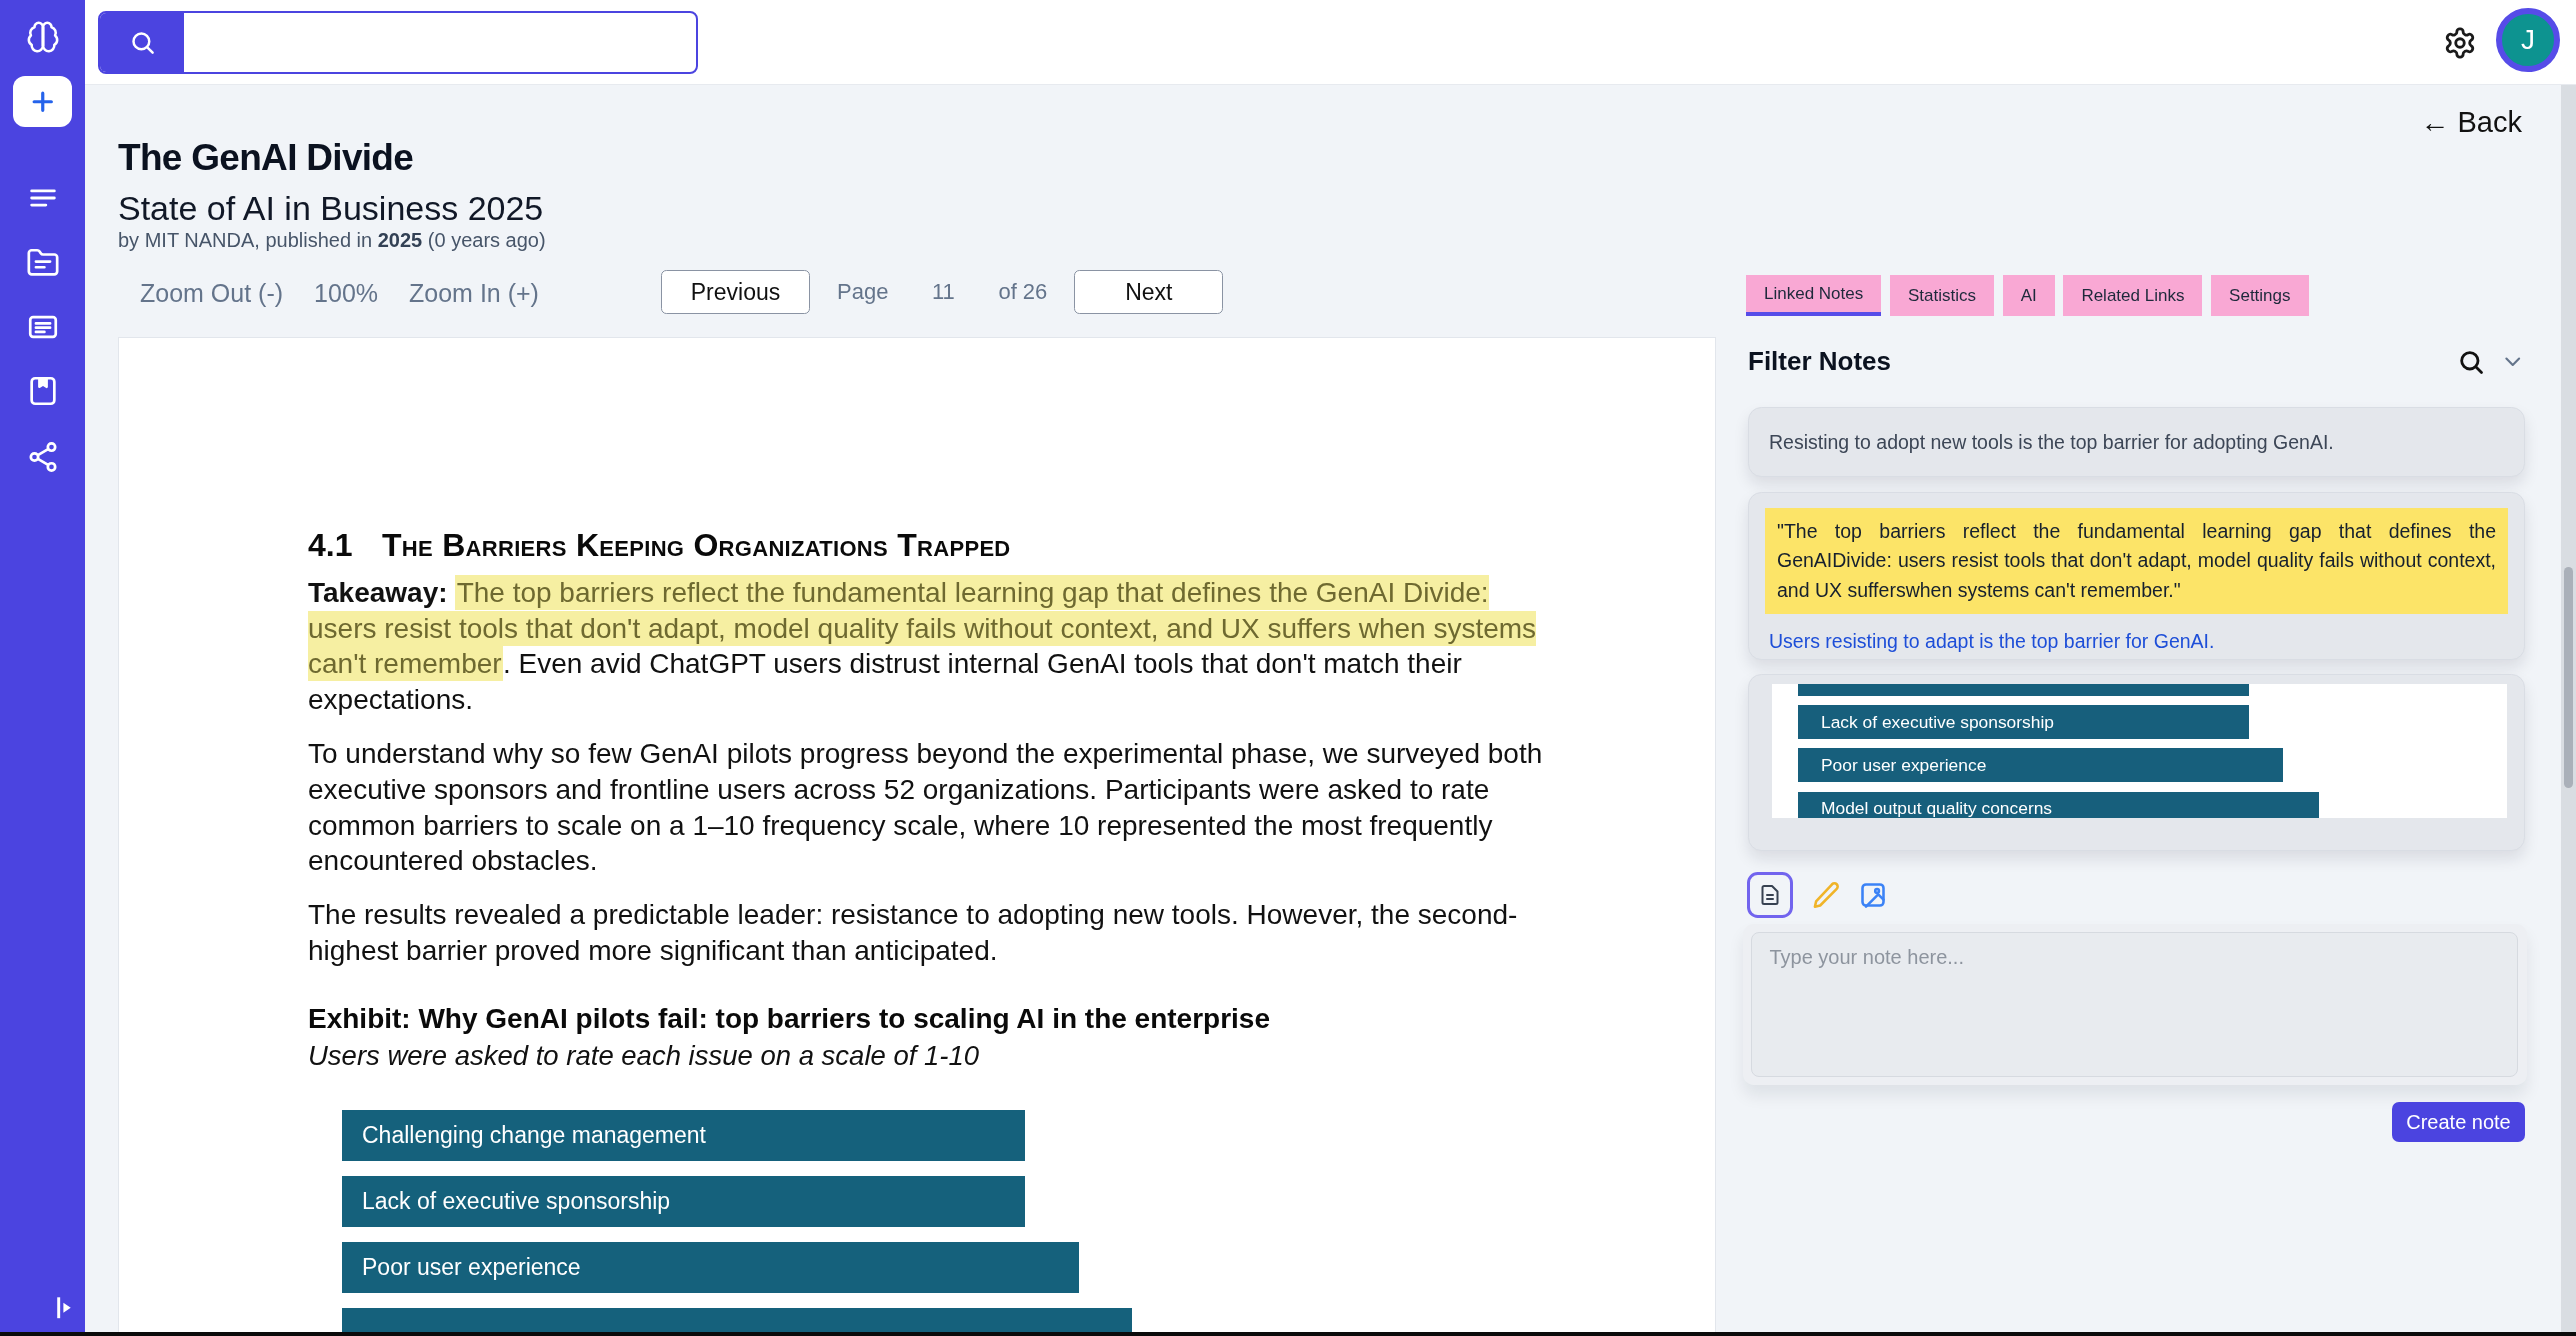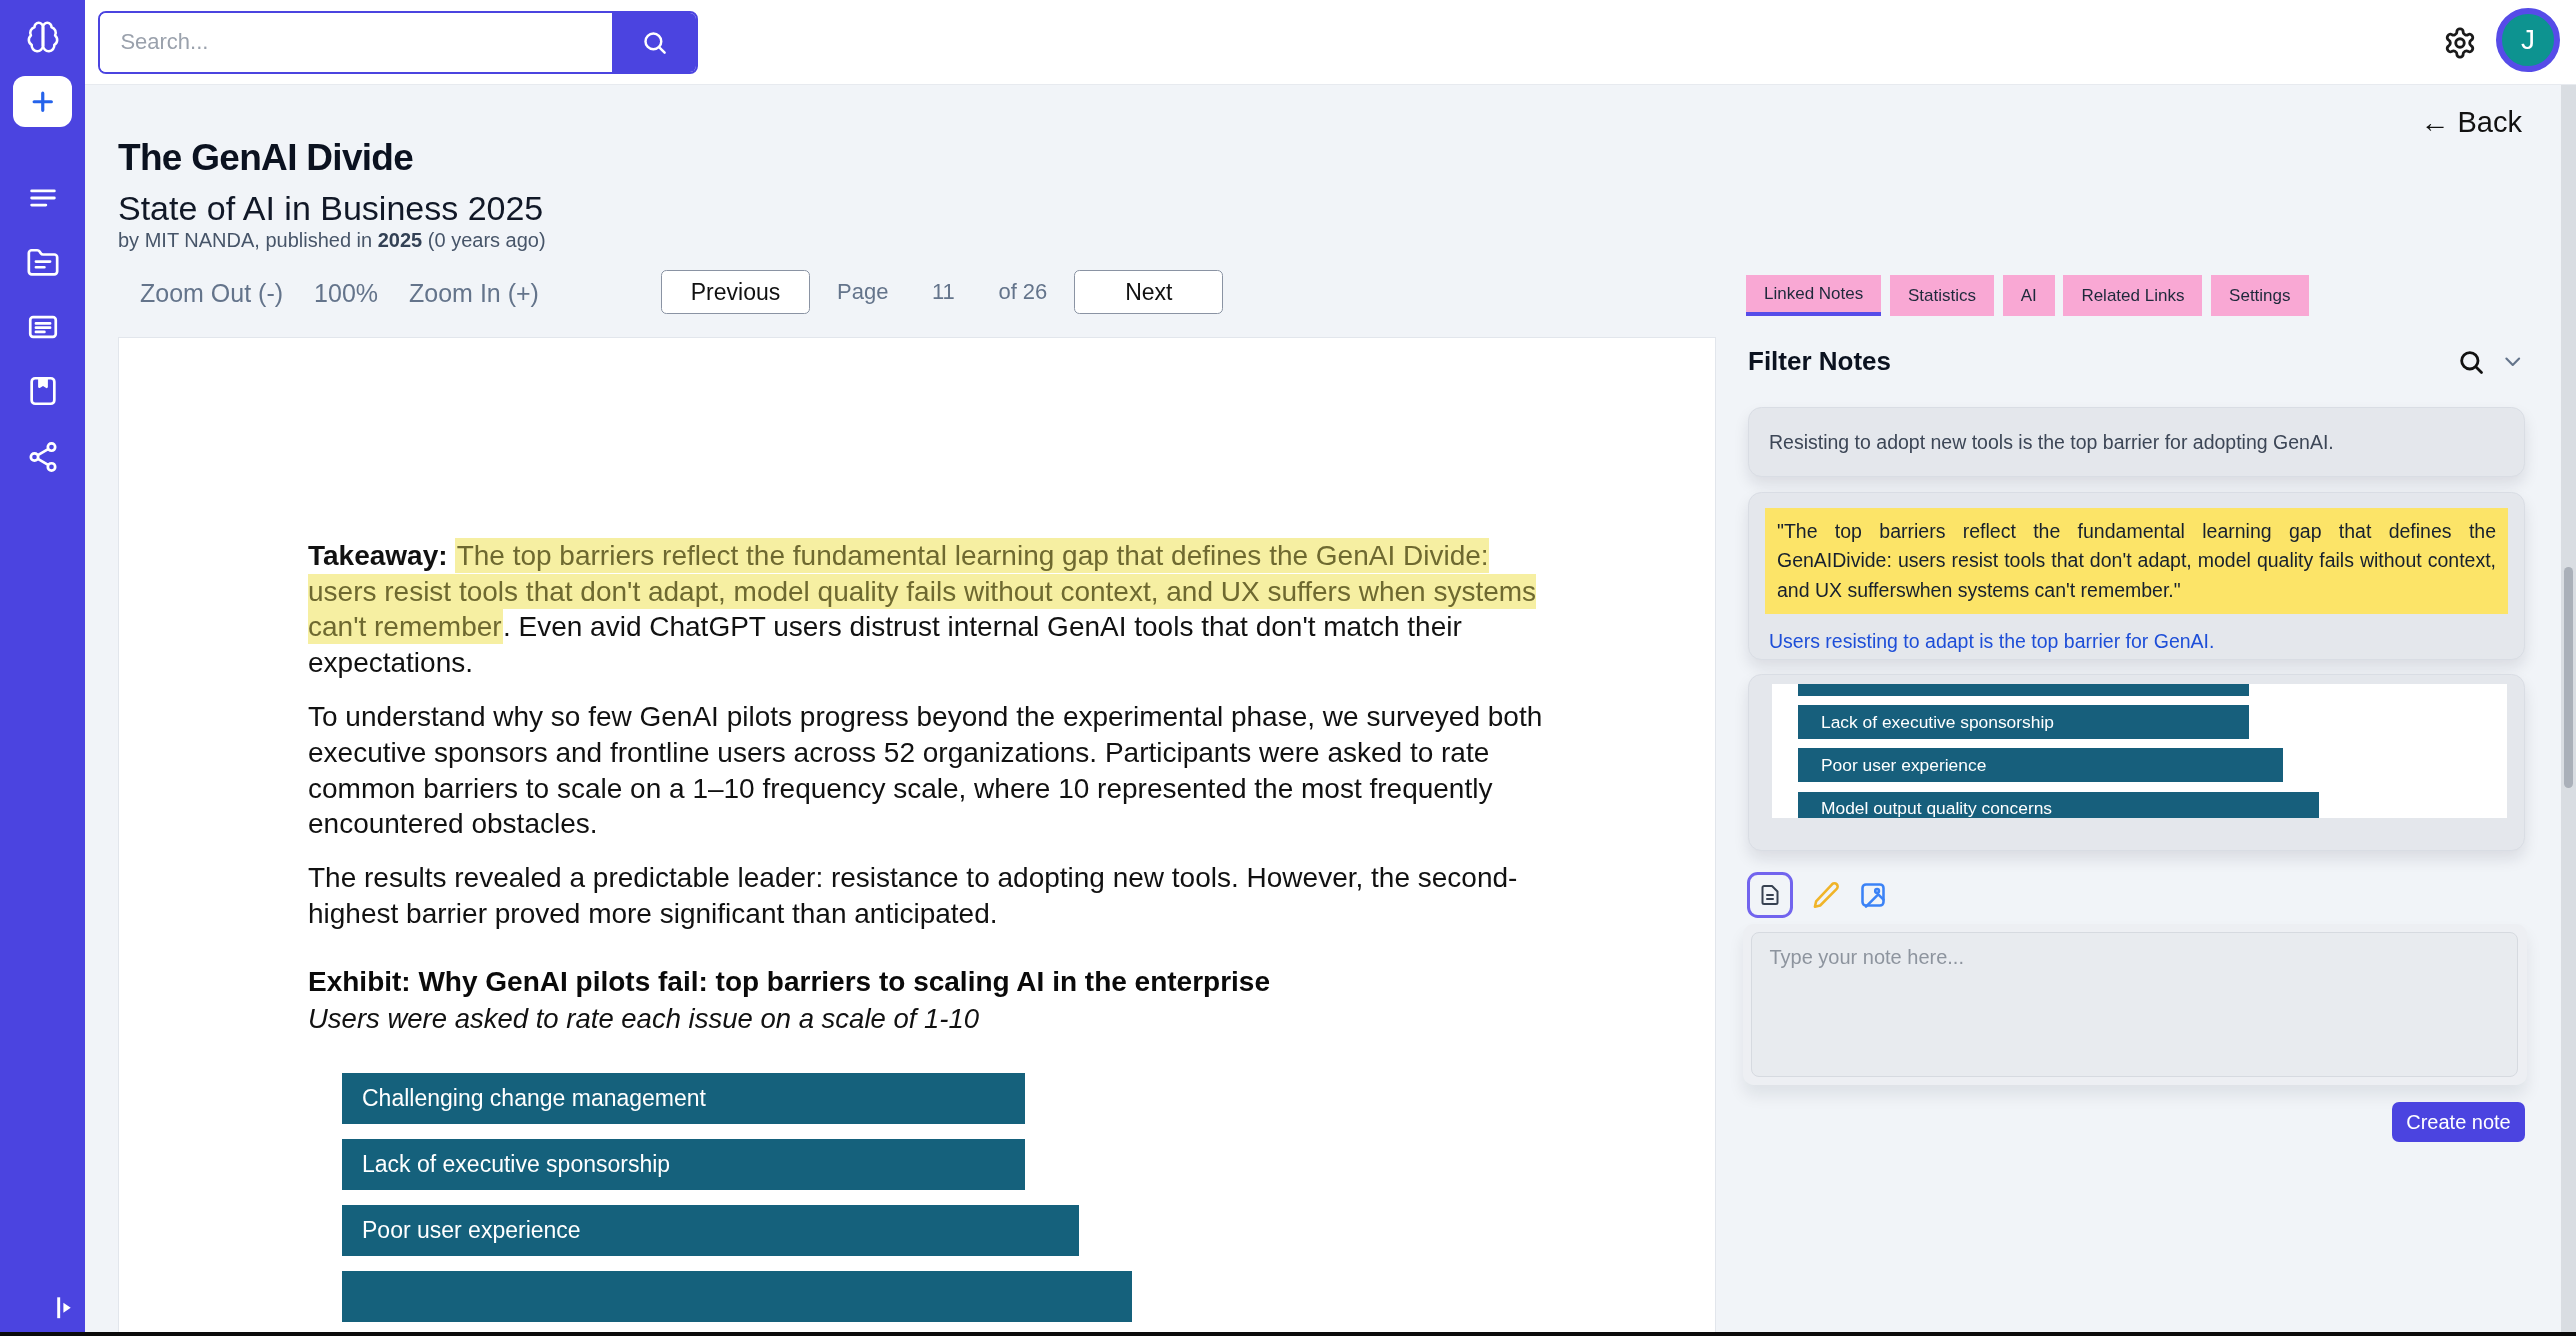--- a/index.html
+++ b/index.html
@@ -172,21 +172,20 @@
   <div class="s-collapse">
     <svg viewBox="0 0 24 24" fill="currentColor">
       <rect x="7.5" y="3.5" width="2.4" height="17"></rect>
       <path d="M12.5 8l6 4-6 4z"></path>
     </svg>
   </div>
 </aside>
 
 <header class="topbar">
   <div class="search-wrap">
-    <input class="search-input" type="text" placeholder="Search..." style="">
     <button class="search-btn">
       <svg width="27" height="27" viewBox="0 0 24 24" fill="none" stroke="currentColor" stroke-width="2.2" stroke-linecap="round">
         <circle cx="11" cy="11" r="7"></circle>
           <path d="m16.5 16.5 4.5 4.5"></path>
       </svg>
     </button>
   </div>
   <div class="gear">
     <svg viewBox="0 0 24 24" fill="none" stroke="currentColor" stroke-width="2" stroke-linecap="round" stroke-linejoin="round">
       <path d="M12.22 2h-.44a2 2 0 0 0-2 2v.18a2 2 0 0 1-1 1.73l-.43.25a2 2 0 0 1-2 0l-.15-.08a2 2 0 0 0-2.73.73l-.22.38a2 2 0 0 0 .73 2.73l.15.1a2 2 0 0 1 1 1.72v.51a2 2 0 0 1-1 1.74l-.15.09a2 2 0 0 0-.73 2.73l.22.38a2 2 0 0 0 2.73.73l.15-.08a2 2 0 0 1 2 0l.43.25a2 2 0 0 1 1 1.73V20a2 2 0 0 0 2 2h.44a2 2 0 0 0 2-2v-.18a2 2 0 0 1 1-1.73l.43-.25a2 2 0 0 1 2 0l.15.08a2 2 0 0 0 2.73-.73l.22-.39a2 2 0 0 0-.73-2.73l-.15-.08a2 2 0 0 1-1-1.74v-.5a2 2 0 0 1 1-1.74l.15-.09a2 2 0 0 0 .73-2.73l-.22-.38a2 2 0 0 0-2.73-.73l-.15.08a2 2 0 0 1-2 0l-.43-.25a2 2 0 0 1-1-1.73V4a2 2 0 0 0-2-2z"></path>
@@ -219,20 +218,24 @@
 <div class="pager">
   <button class="pager-btn">Previous</button>
   <span class="pager-text">Page</span>
   <input class="page-input" type="text" value="11" style="">
   <span class="pager-text">of 26</span>
   <button class="pager-btn">Next</button>
 </div>
 
 <section class="page">
   <div class="page-content">
+    <div class="sec-head">
+      <span>4.1</span>
+      <span class="sec-title">The Barriers Keeping Organizations Trapped</span>
+    </div>
     <p class="takeaway">
       <b>Takeaway:</b>
       <mark>The top barriers reflect the fundamental learning gap that defines the GenAI Divide: users resist tools that don't adapt, model quality fails without context, and UX suffers when systems can't remember</mark><span>. Even avid ChatGPT users distrust internal GenAI tools that don't match their expectations.</span>
     </p>
     <p class="body-p">To understand why so few GenAI pilots progress beyond the experimental phase, we surveyed both executive sponsors and frontline users across 52 organizations. Participants were asked to rate common barriers to scale on a 1–10 frequency scale, where 10 represented the most frequently encountered obstacles.</p>
     <p class="body-p">The results revealed a predictable leader: resistance to adopting new tools. However, the second-highest barrier proved more significant than anticipated.</p>
     <h3 class="exhibit-title">Exhibit: Why GenAI pilots fail: top barriers to scaling AI in the enterprise</h3>
     <p class="exhibit-sub">Users were asked to rate each issue on a scale of 1-10</p>
     <div class="doc-chart">
       <div class="dbar dbar-w0">

